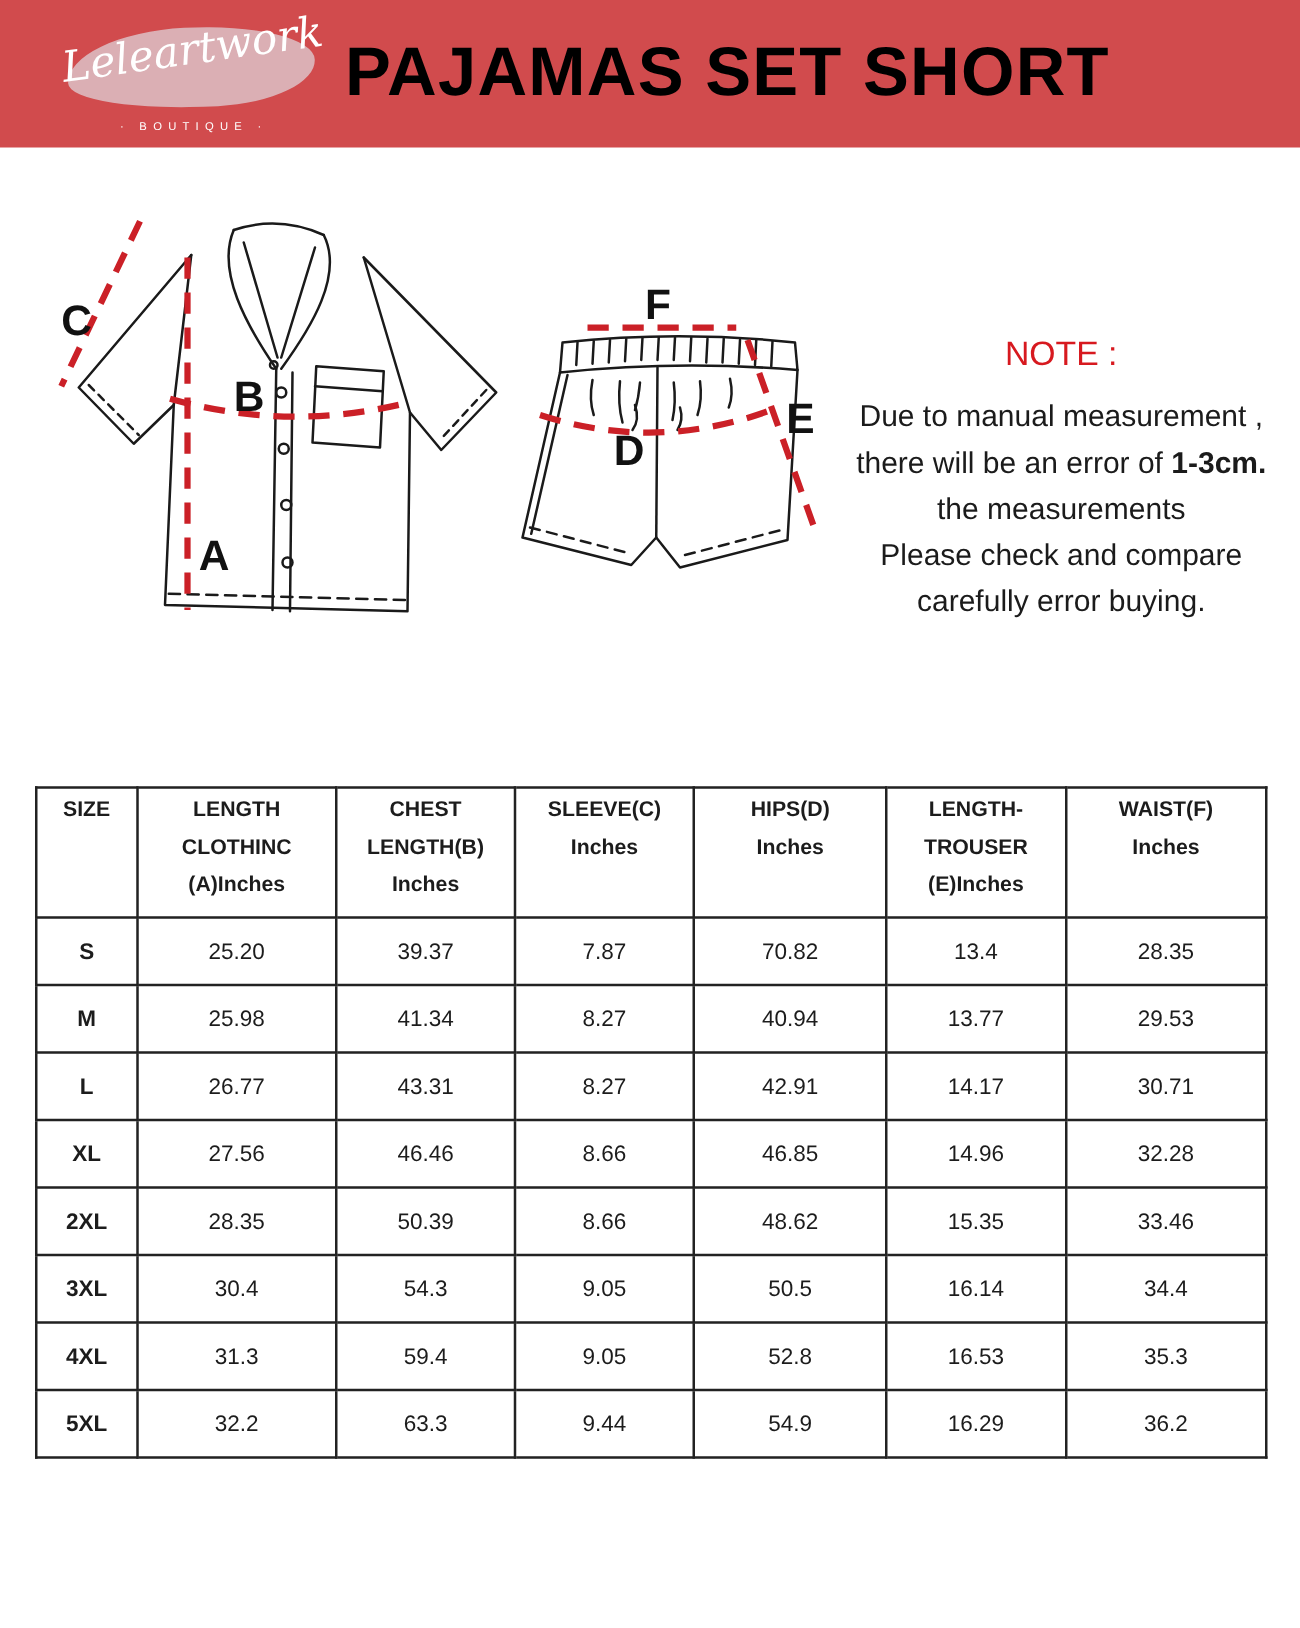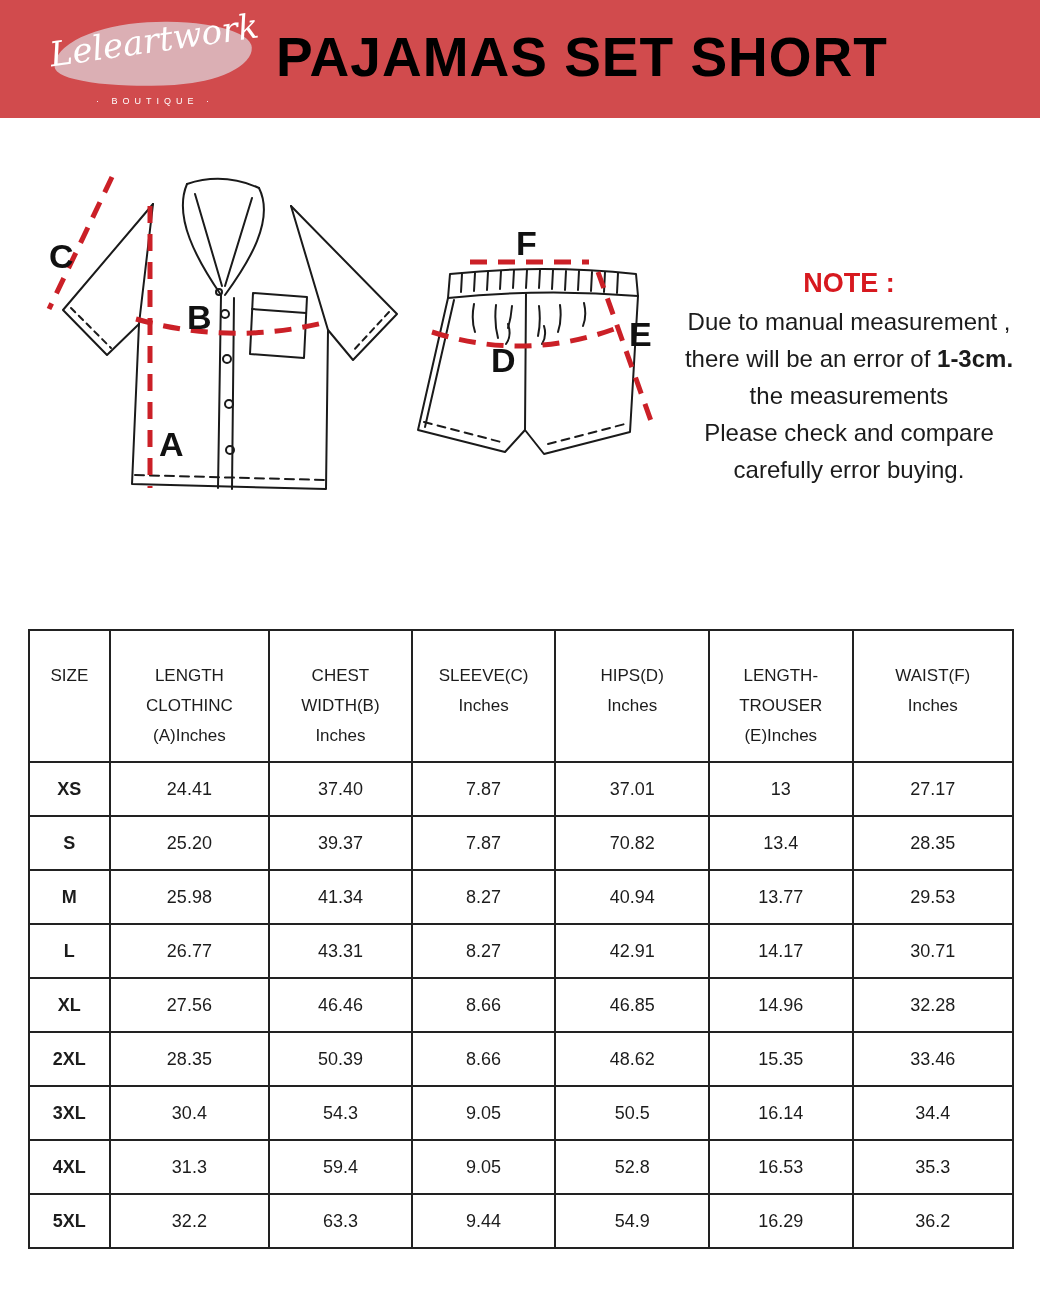--- a/index.html
+++ b/index.html
@@ -27,32 +27,32 @@
   .title{
     position:absolute;left:276px;top:25px;margin:0;
     font-size:55px;font-weight:bold;color:#000000;letter-spacing:1px;white-space:nowrap;
   }
   
   .shirt-svg{position:absolute;left:35px;top:162px;}
   .shorts-svg{position:absolute;left:408px;top:228px;}
   .diagram-label{font-family:"Liberation Sans", sans-serif;font-weight:bold;font-size:34px;fill:#111111;}
   
   .note{position:absolute;left:658px;top:268px;width:382px;text-align:center;color:#1b1b1b;}
-  .note-heading{font-size:27px;font-weight:bold;color:#d7191f;margin-bottom:4px;}
+  .note-heading{font-size:27px;font-weight:normal;color:#d7191f;margin-bottom:16px;}
   .note-line{font-size:24px;line-height:37px;}
   .note-bold{font-weight:bold;text-align:center;}
   
   .size-table{
     position:absolute;left:28px;top:629px;width:986px;
     border-collapse:collapse;table-layout:fixed;color:#1c1c1c;
   }
   .size-table th,.size-table td{border:2px solid #222222;text-align:center;}
   .size-table thead th{
-    vertical-align:top;padding-top:30px;padding-bottom:10px;
-    font-size:17px;line-height:30px;font-weight:normal;white-space:pre-line;
+    vertical-align:top;padding-top:2px;padding-bottom:10px;
+    font-size:17px;line-height:30px;font-weight:bold;white-space:pre-line;
   }
   .size-table tbody tr{height:54px;}
   .size-table tbody th{font-size:18px;font-weight:bold;}
   .size-table tbody td{font-size:18px;font-weight:normal;}
 </style>
 </head>
 <body>
 
 <header class="banner">
   <div class="logo">
@@ -137,43 +137,34 @@
       <col style="width:14.6%">
       <col style="width:16.3%">
   </colgroup>
   <thead>
     <tr>
         <th>SIZE</th>
         <th>LENGTH
 CLOTHINC
 (A)Inches</th>
         <th>CHEST
-WIDTH(B)
+LENGTH(B)
 Inches</th>
         <th>SLEEVE(C)
 Inches</th>
         <th>HIPS(D)
 Inches</th>
         <th>LENGTH-
 TROUSER
 (E)Inches</th>
         <th>WAIST(F)
 Inches</th>
       </tr>
   </thead>
   <tbody>
-      <tr>
-        <th>XS</th>
-        <td>24.41</td>
-        <td>37.40</td>
-        <td>7.87</td>
-        <td>37.01</td>
-        <td>13</td>
-        <td>27.17</td>
-      </tr>
       <tr>
         <th>S</th>
         <td>25.20</td>
         <td>39.37</td>
         <td>7.87</td>
         <td>70.82</td>
         <td>13.4</td>
         <td>28.35</td>
       </tr>
       <tr>

